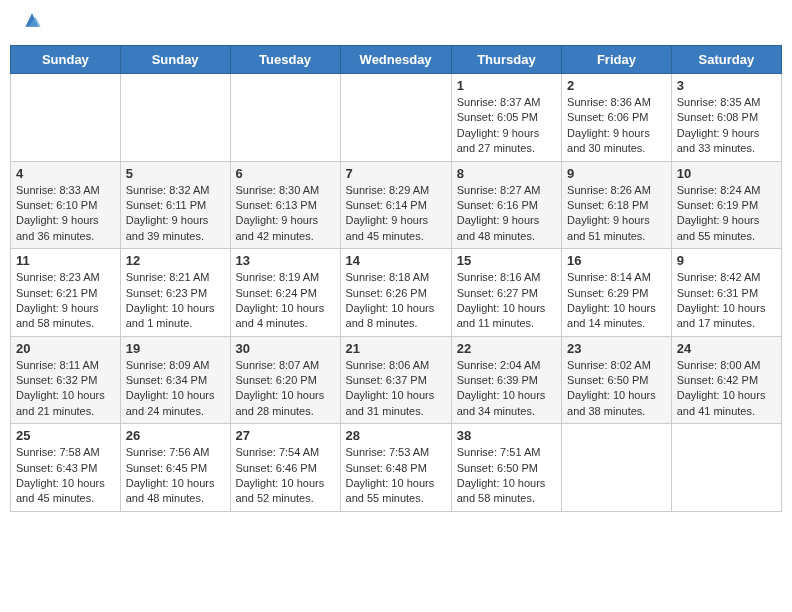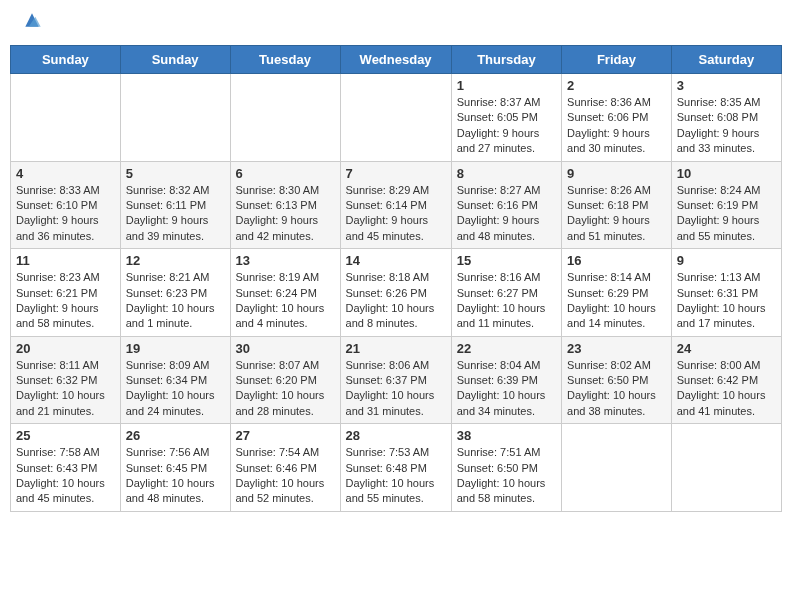--- a/index.html
+++ b/index.html
@@ -234,21 +234,21 @@
 Daylight: 10 hours and 11 minutes.</div>
         </td>
         <td>
           <span class="day-number">16</span>
           <div class="day-info">Sunrise: 8:14 AM
 Sunset: 6:29 PM
 Daylight: 10 hours and 14 minutes.</div>
         </td>
         <td>
           <span class="day-number">9</span>
-          <div class="day-info">Sunrise: 1:13 AM
+          <div class="day-info">Sunrise: 8:42 AM
 Sunset: 6:31 PM
 Daylight: 10 hours and 17 minutes.</div>
         </td>
       </tr>
       <tr>
         <td>
           <span class="day-number">20</span>
           <div class="day-info">Sunrise: 8:11 AM
 Sunset: 6:32 PM
 Daylight: 10 hours and 21 minutes.</div>
@@ -266,21 +266,21 @@
 Daylight: 10 hours and 28 minutes.</div>
         </td>
         <td>
           <span class="day-number">21</span>
           <div class="day-info">Sunrise: 8:06 AM
 Sunset: 6:37 PM
 Daylight: 10 hours and 31 minutes.</div>
         </td>
         <td>
           <span class="day-number">22</span>
-          <div class="day-info">Sunrise: 8:04 AM
+          <div class="day-info">Sunrise: 2:04 AM
 Sunset: 6:39 PM
 Daylight: 10 hours and 34 minutes.</div>
         </td>
         <td>
           <span class="day-number">23</span>
           <div class="day-info">Sunrise: 8:02 AM
 Sunset: 6:50 PM
 Daylight: 10 hours and 38 minutes.</div>
         </td>
         <td>

